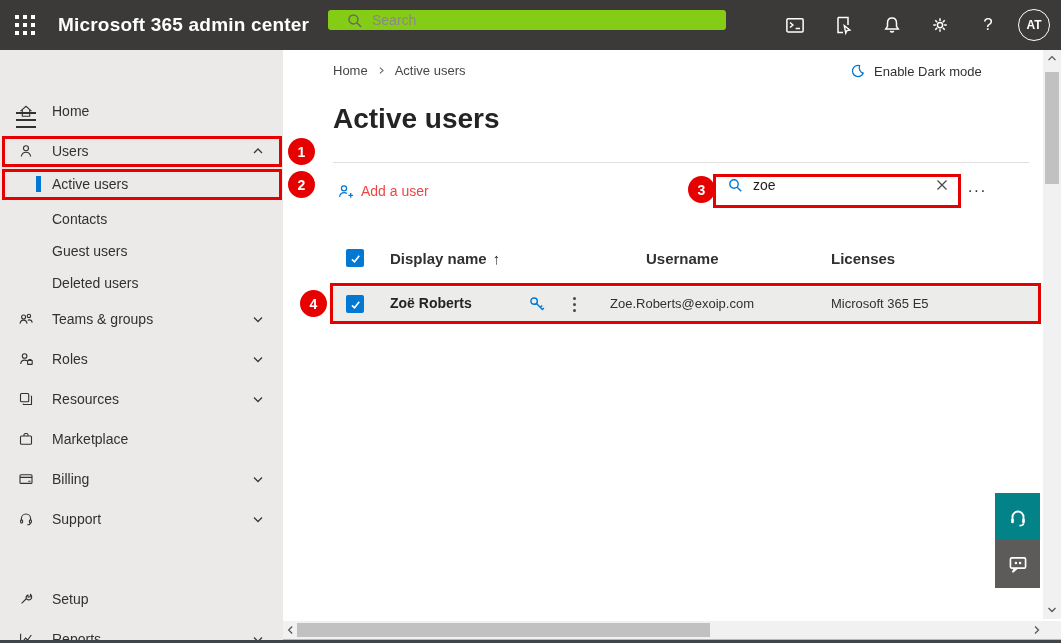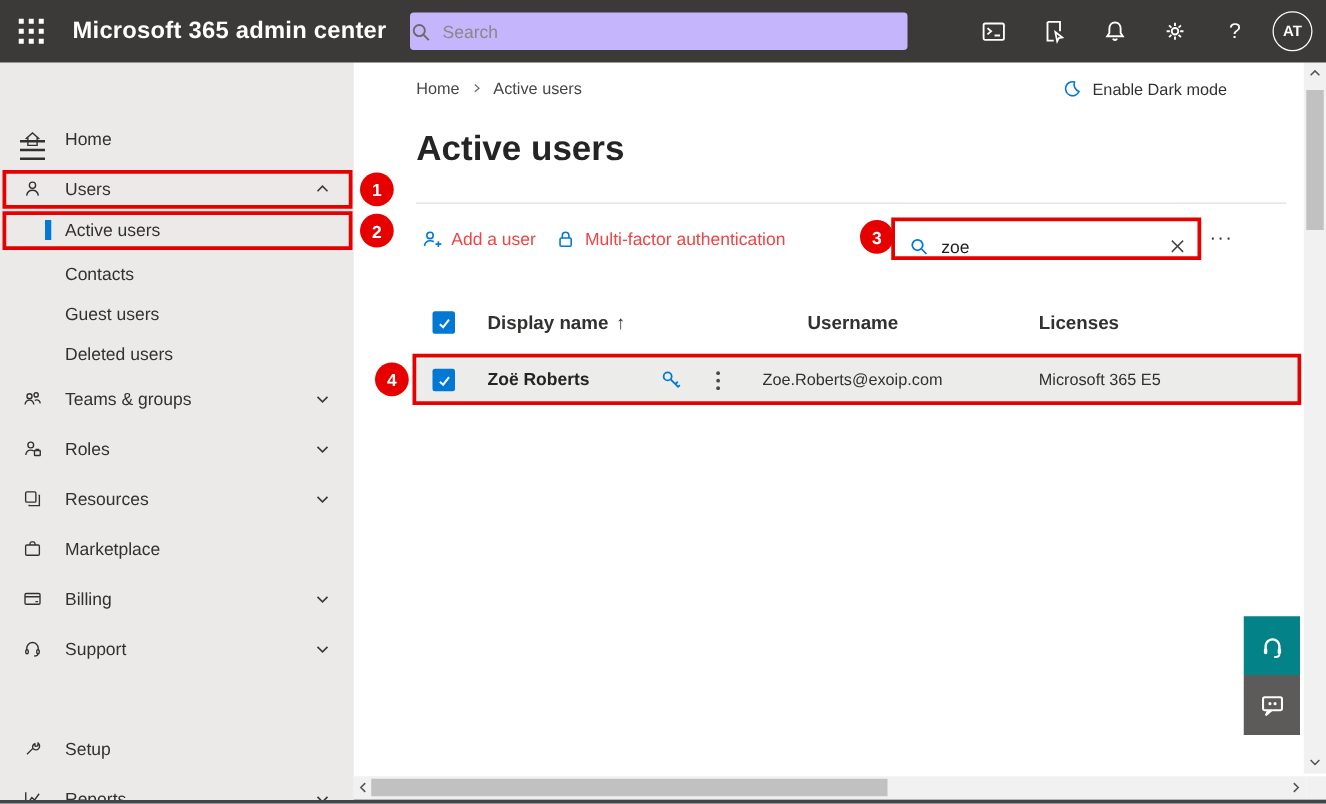--- a/index.html
+++ b/index.html
@@ -9,22 +9,22 @@
             border-bottom:3px solid #41464b; }
 
   
   .topbar { position:absolute; left:0; top:0; width:1061px; height:50px; background:#3b3a39; z-index:5; }
   .waffle { position:absolute; left:13px; top:13px; width:24px; height:24px; display:grid;
             grid-template-columns:repeat(3,4px); grid-template-rows:repeat(3,4px); gap:4px;
             place-content:center; cursor:pointer; }
   .waffle i { background:#fff; width:4px; height:4px; }
   .app-title { position:absolute; left:58px; top:0; height:50px; display:flex; align-items:center;
                color:#fff; font-weight:bold; font-size:19px; letter-spacing:.2px; }
-  .top-search { position:absolute; left:328px; top:10px; width:398px; height:30px; background:#c4b5fd;
-                border-radius:3px; display:flex; align-items:center; padding:0 0; }
+  .top-search { position:absolute; left:328px; top:10px; width:398px; height:20px; background:#84cc16;
+                border-radius:3px; display:flex; align-items:center; padding:0 18px; }
   .top-search svg { flex:0 0 auto; margin-right:9px; }
   .top-search input { border:0; outline:0; flex:1; font-size:14px; color:#323130; background:transparent;
                       font-family:"Liberation Sans", sans-serif; }
   .top-search input::placeholder { color:#8a8886; }
   .top-icon { position:absolute; top:15px; width:20px; height:20px; cursor:pointer; }
   .avatar { position:absolute; left:1018px; top:9px; width:32px; height:32px; border:1.5px solid #fff;
             border-radius:50%; color:#fff; font-size:12px; font-weight:bold; display:flex;
             align-items:center; justify-content:center; cursor:pointer; }
 
   
@@ -45,21 +45,21 @@
                 font-size:13px; color:#484644; z-index:2; }
   .breadcrumb .crumb { cursor:pointer; }
   .darkmode { position:absolute; left:850px; top:63px; display:flex; align-items:center; gap:8px;
               font-size:13px; color:#323130; cursor:pointer; z-index:2; }
   .page-title { position:absolute; left:333px; top:103px; font-size:28px; font-weight:bold; color:#242424; z-index:2; }
   .hdr-divider { position:absolute; left:333px; top:162px; width:696px; height:1px; background:#e1dfdd; z-index:2; }
 
   .tool-btn { position:absolute; top:176px; height:30px; display:flex; align-items:center; gap:7px;
               font-size:14px; color:#ef4444; cursor:pointer; z-index:2; }
   .content-search { position:absolute; left:716px; top:177px; width:242px; height:28px; background:#fff;
-                    display:flex; align-items:flex-end; padding:0 8px 0 11px; z-index:2; }
+                    display:flex; align-items:flex-start; padding:0 8px 0 11px; z-index:2; }
   .content-search input { border:0; outline:0; flex:1; font-size:14px; color:#201f1e; margin-left:10px;
                           font-family:"Liberation Sans", sans-serif; background:transparent; min-width:0; }
   .cs-clear { flex:0 0 auto; cursor:pointer; width:16px; height:16px; }
   .more-btn { position:absolute; left:962px; top:176px; width:30px; height:30px; display:flex;
               align-items:center; justify-content:center; font-size:16px; letter-spacing:1px;
               color:#323130; cursor:pointer; z-index:2; }
 
   .checkbox { width:18px; height:18px; background:#0078d4; border-radius:2px; display:flex;
               align-items:center; justify-content:center; cursor:pointer; }
 
@@ -426,26 +426,20 @@
 
   <h1 class="page-title">Active users</h1>
   <div class="hdr-divider"></div>
 
   <div class="tool-btn" style="left:337px">
     <svg width="17" height="17" viewBox="0 0 16 16">
         <use href="#i-add-user"></use>
       </svg>
     <span>Add a user</span>
   </div>
-  <div class="tool-btn" style="left:444px">
-    <svg width="17" height="17" viewBox="0 0 16 16">
-        <use href="#i-lock"></use>
-      </svg>
-    <span>Multi-factor authentication</span>
-  </div>
 
   <div class="content-search">
     <svg width="16" height="16" viewBox="0 0 16 16">
         <use href="#i-search-blue"></use>
       </svg>
     <input type="text" value="zoe" style="">
     <svg class="cs-clear" width="16" height="16" viewBox="0 0 16 16">
         <use href="#i-close"></use>
       </svg>
   </div>

